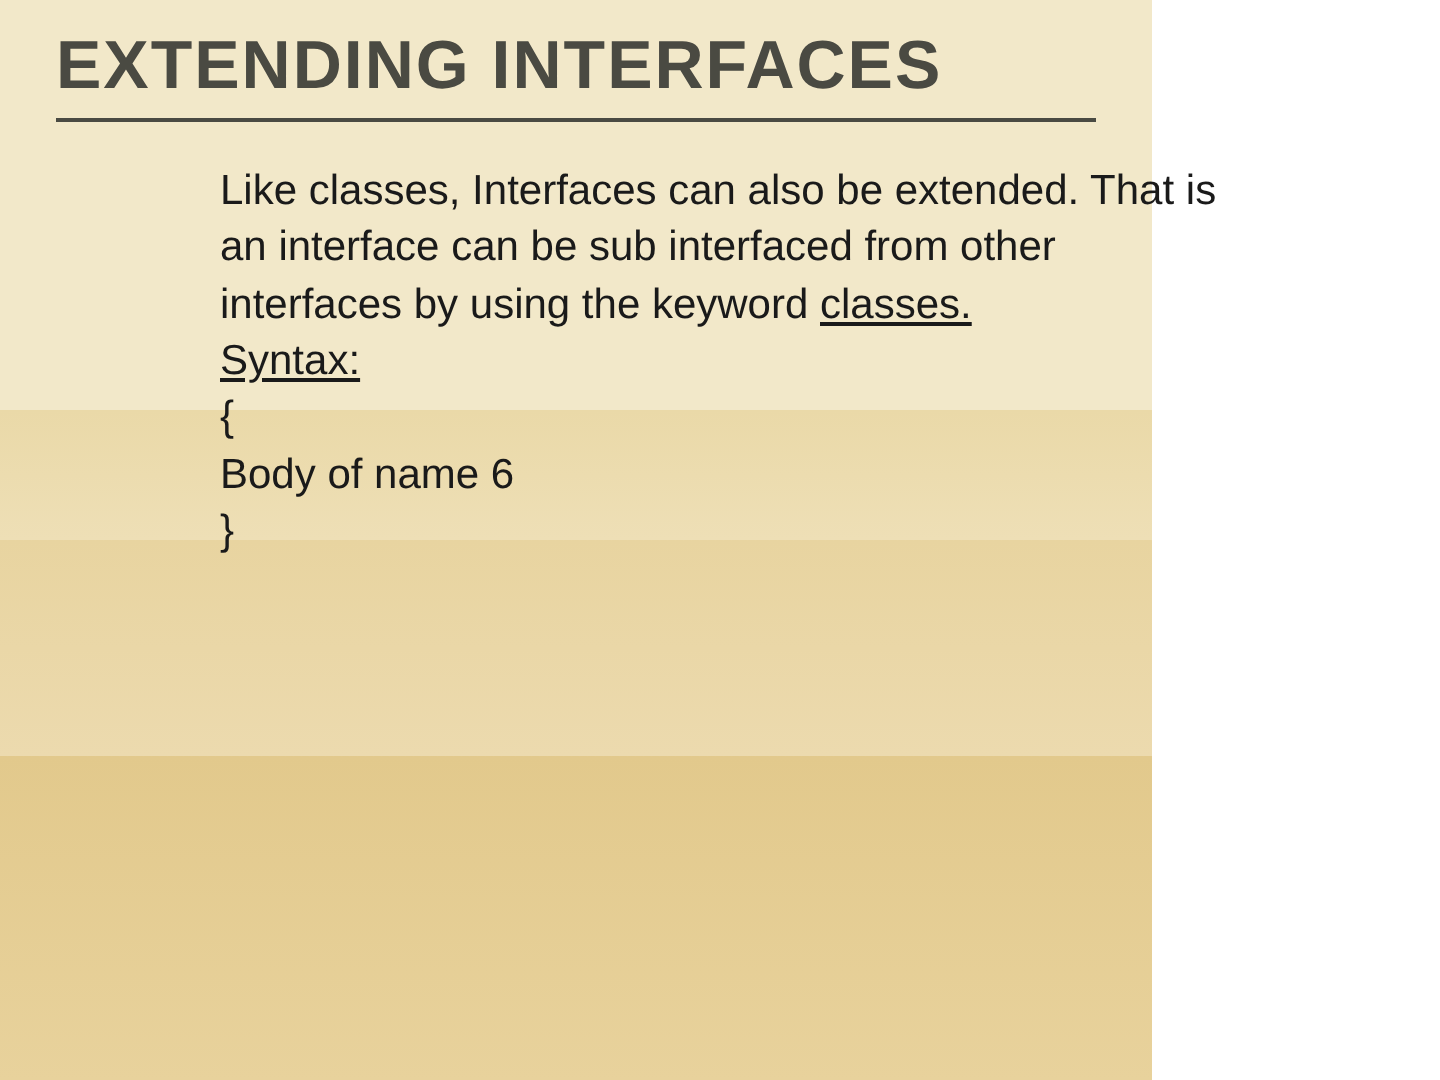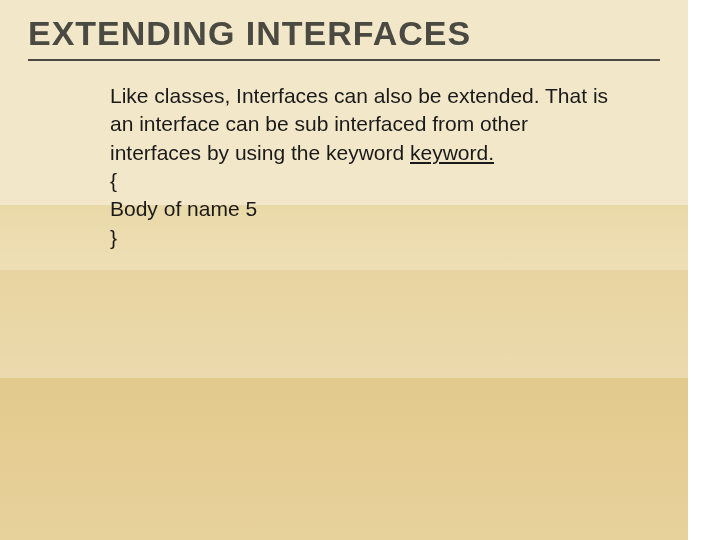--- a/index.html
+++ b/index.html
@@ -5,21 +5,21 @@
   html, body {
     margin: 0;
     padding: 0;
     width: 720px;
     height: 540px;
     overflow: hidden;
     font-family: Arial, Helvetica, sans-serif;
   }
   .slide {
     position: relative;
-    width: 688px;
+    width: 576px;
     height: 540px;
     background:
       linear-gradient(
         to bottom,
         #f2e8c9 0%,
         #f2e8c9 38%,
         #ead9a8 38%,
         #eedfb6 50%,
         #e8d4a0 50%,
         #ecdaae 70%,
@@ -56,19 +56,20 @@
   }
   .u { text-decoration: underline; }
 </style>
 </head>
 <body>
 
 <div class="slide">
   <div class="title">EXTENDING INTERFACES</div>
   <div class="body">
     <p>
-      <span>Like classes, Interfaces can also be extended. That is  an interface can be sub interfaced from other interfaces by using the keyword </span><span class="u">keyword.</span>
+      <span>Like classes, Interfaces can also be extended. That is  an interface can be sub interfaced from other interfaces by using the keyword </span><span class="u">classes.</span>
     </p>
+    <p><span class="u">Syntax:</span></p>
     <p>{</p>
-    <p>Body of name 5</p>
+    <p>Body of name 6</p>
     <p>}</p>
   </div>
 </div>
 
 </body></html>

